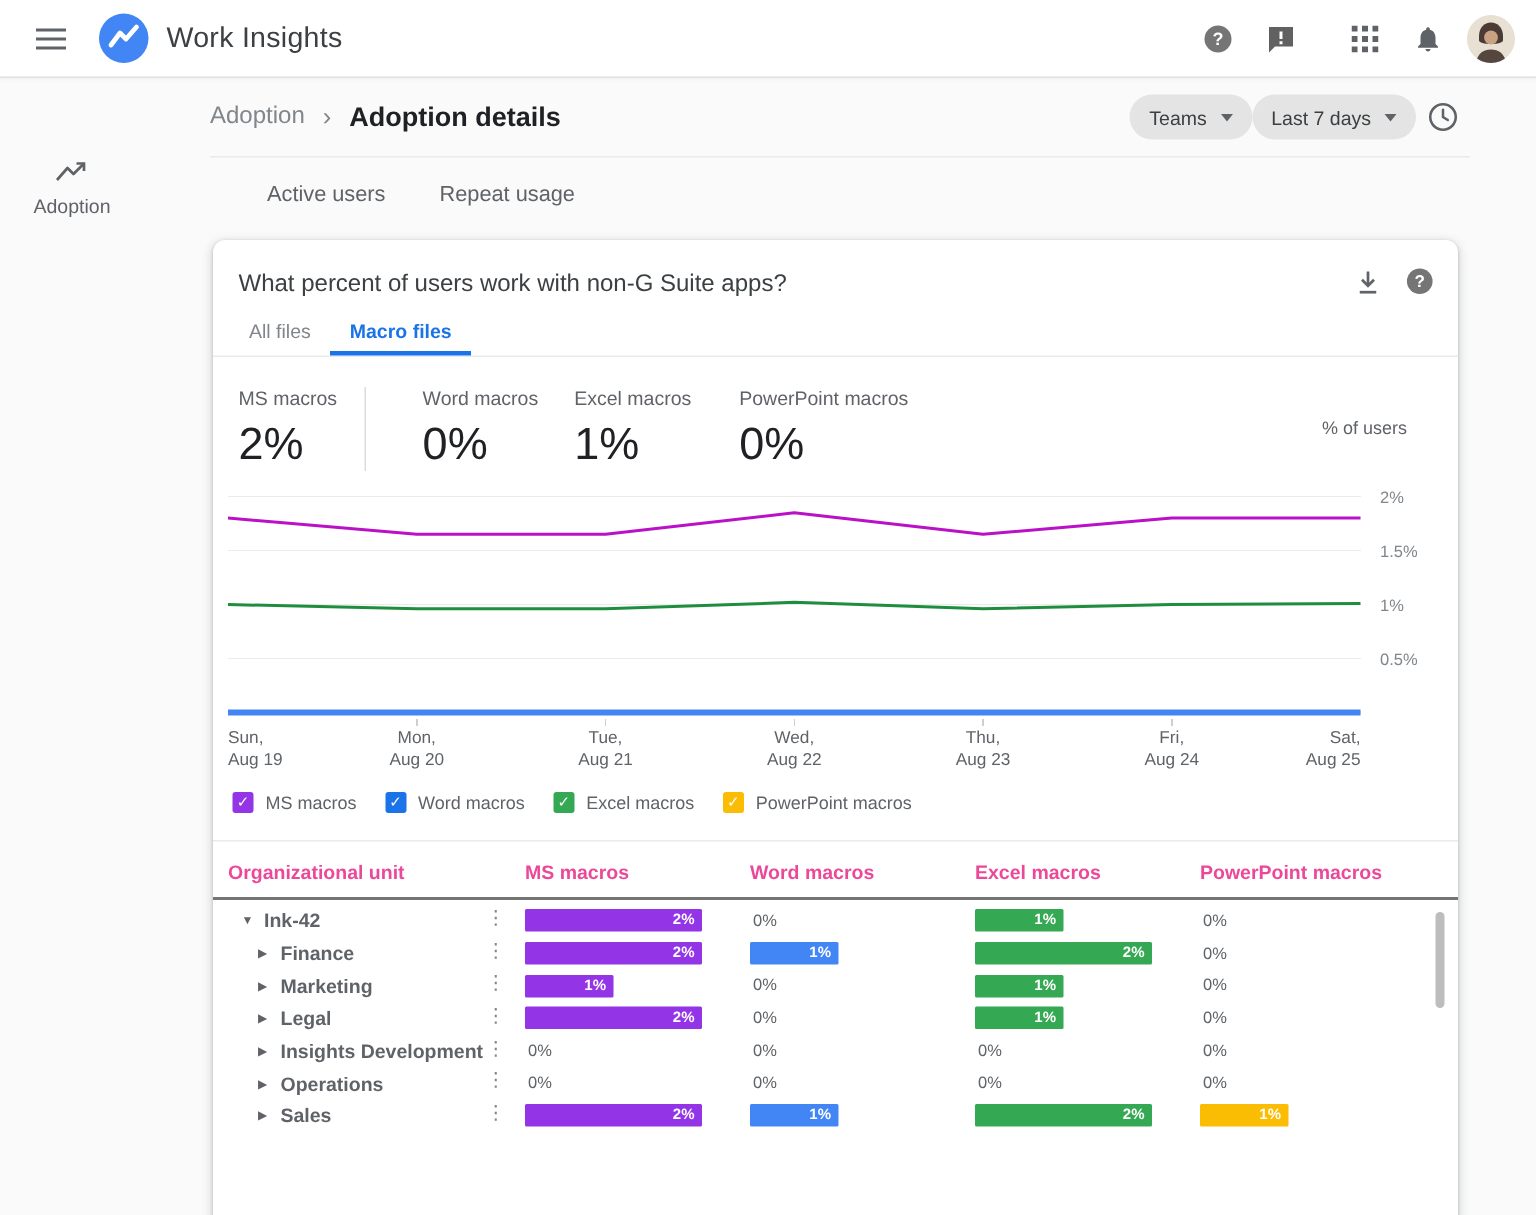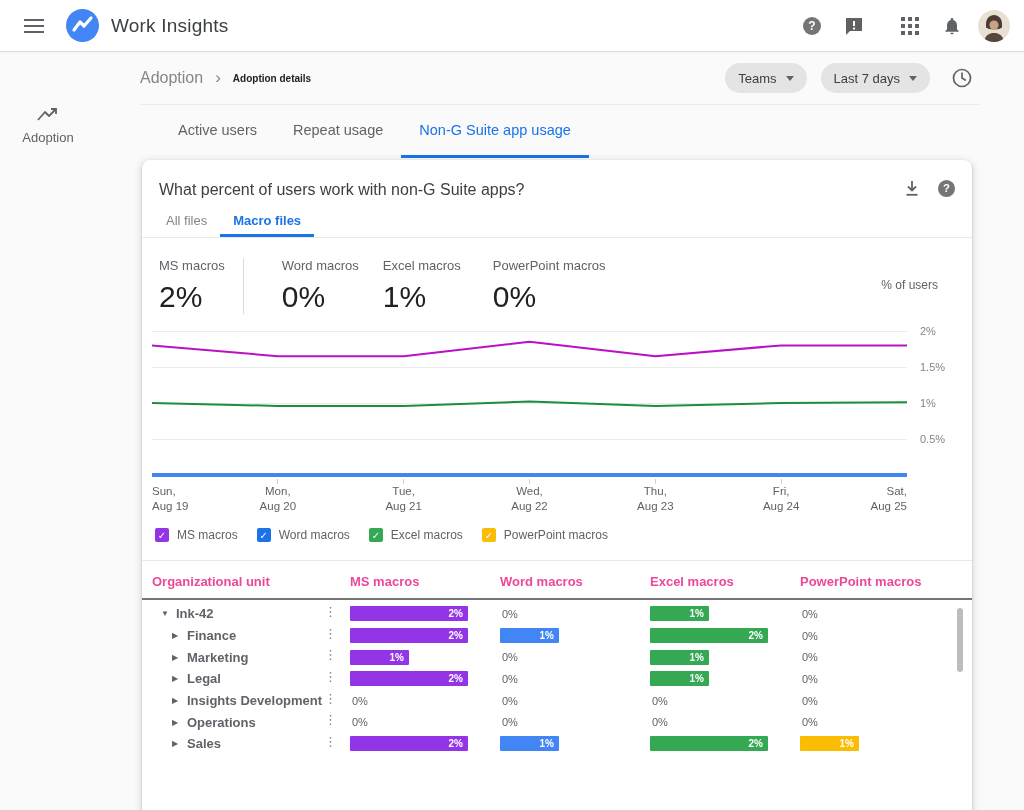--- a/index.html
+++ b/index.html
@@ -23,22 +23,22 @@
   .avatar { width:32px; height:32px; border-radius:50%; overflow:hidden; background:#efe7dd; }
   
   .sidebar { position:absolute; left:0; top:52px; bottom:0; width:96px; }
   .side-item { margin-top:54px; text-align:center; color:#5f6368; font-size:13px; cursor:pointer; }
   .side-item .lbl { display:block; margin-top:4px; }
   
   .main { position:absolute; left:140px; top:52px; width:840px; }
   .crumb-row { height:53px; display:flex; align-items:center; border-bottom:1px solid #e8eaed; }
   .crumb-parent { font-size:16px; color:#80868b; cursor:pointer; }
   .crumb-sep { margin:0 12px; color:#80868b; font-size:17px; }
-  .crumb-current { font-size:10px; color:#202124; font-weight:bold; }
-  .crumb-right { margin-left:auto; display:flex; align-items:center; gap:14px; }
+  .crumb-current { font-size:18px; color:#202124; font-weight:bold; }
+  .crumb-right { margin-left:auto; display:flex; align-items:center; gap:0; }
   .pill { height:30px; border-radius:15px; background:#e4e4e4; display:flex; align-items:center; gap:9px; padding:0 13px; font-size:13px; color:#3c4043; cursor:pointer; }
   .caret { width:0; height:0; border-left:4.5px solid transparent; border-right:4.5px solid transparent; border-top:5px solid #5f6368; }
   .tabs-row { height:55px; display:flex; align-items:stretch; padding-left:20px; }
   .tab { display:flex; align-items:center; padding:0 18px; font-size:14.5px; color:#5f6368; border-bottom:3px solid transparent; margin-bottom:2px; cursor:pointer; white-space:nowrap; }
   .tab.active { color:#1a73e8; border-bottom-color:#1a73e8; }
   
   .card { margin-left:2px; width:830px; height:772px; background:#fff; border-radius:8px; position:relative;
           box-shadow:0 1px 2px 0 rgba(60,64,67,.30), 0 2px 6px 2px rgba(60,64,67,.15); }
   .card-head { display:flex; align-items:center; padding:16px 16px 0 17px; height:44px; }
   .card-title { font-size:16px; color:#3c4043; }
@@ -173,21 +173,20 @@
           <circle cx="11" cy="11" r="8.5" fill="none" stroke="#5f6368" stroke-width="1.7"></circle>
           <path d="M11 6.2V11l3.2 2" fill="none" stroke="#5f6368" stroke-width="1.7" stroke-linecap="round"></path>
         </svg>
       </span>
     </span>
   </div>
 
   <nav class="tabs-row" id="tabs">
       <div class="tab">Active users</div>
       <div class="tab">Repeat usage</div>
-      <div class="tab active">Non-G Suite app usage</div>
     </nav>
 
   <section class="card">
     <div class="card-head">
       <span class="card-title">What percent of users work with non-G Suite apps?</span>
       <span class="card-head-icons">
         <span>
           <svg width="20" height="20" viewBox="0 0 20 20" fill="none" stroke="#5f6368" stroke-width="1.8">
             <path d="M10 3v9"></path>
               <path d="M6 8.5l4 4 4-4"></path>

